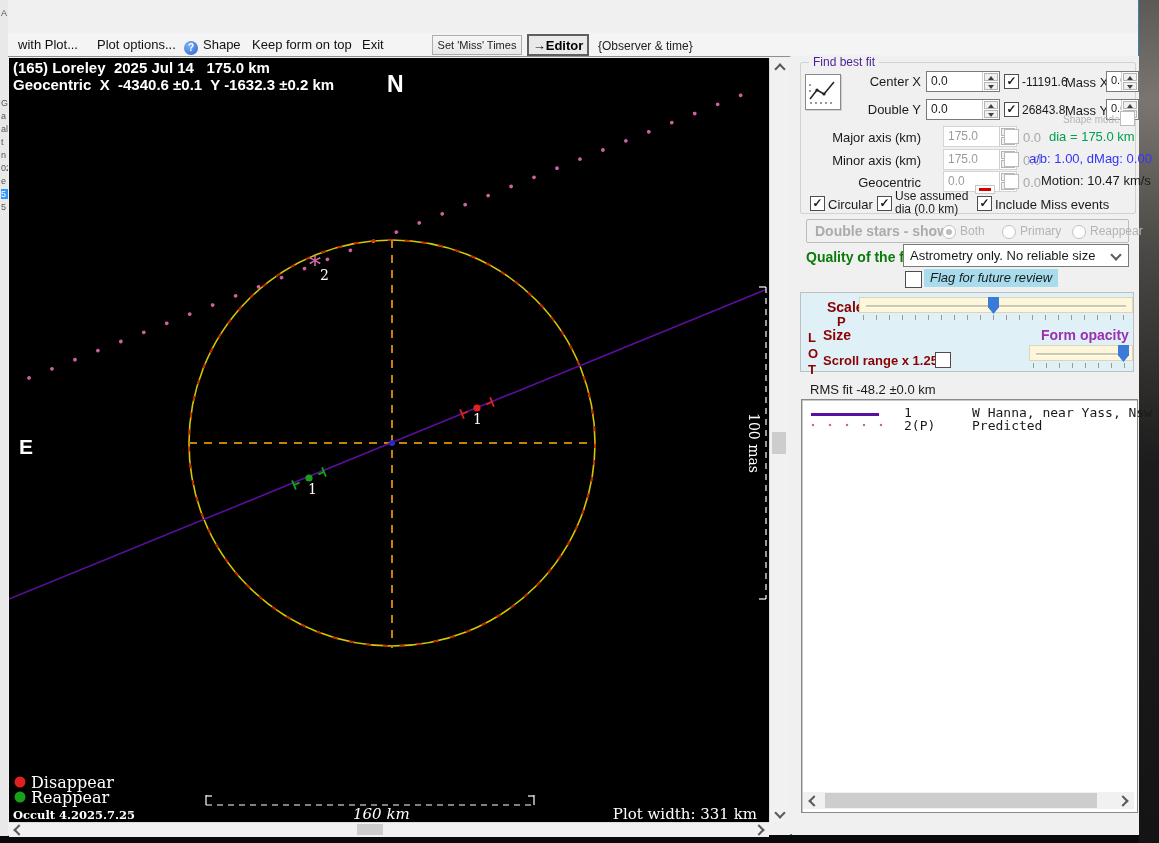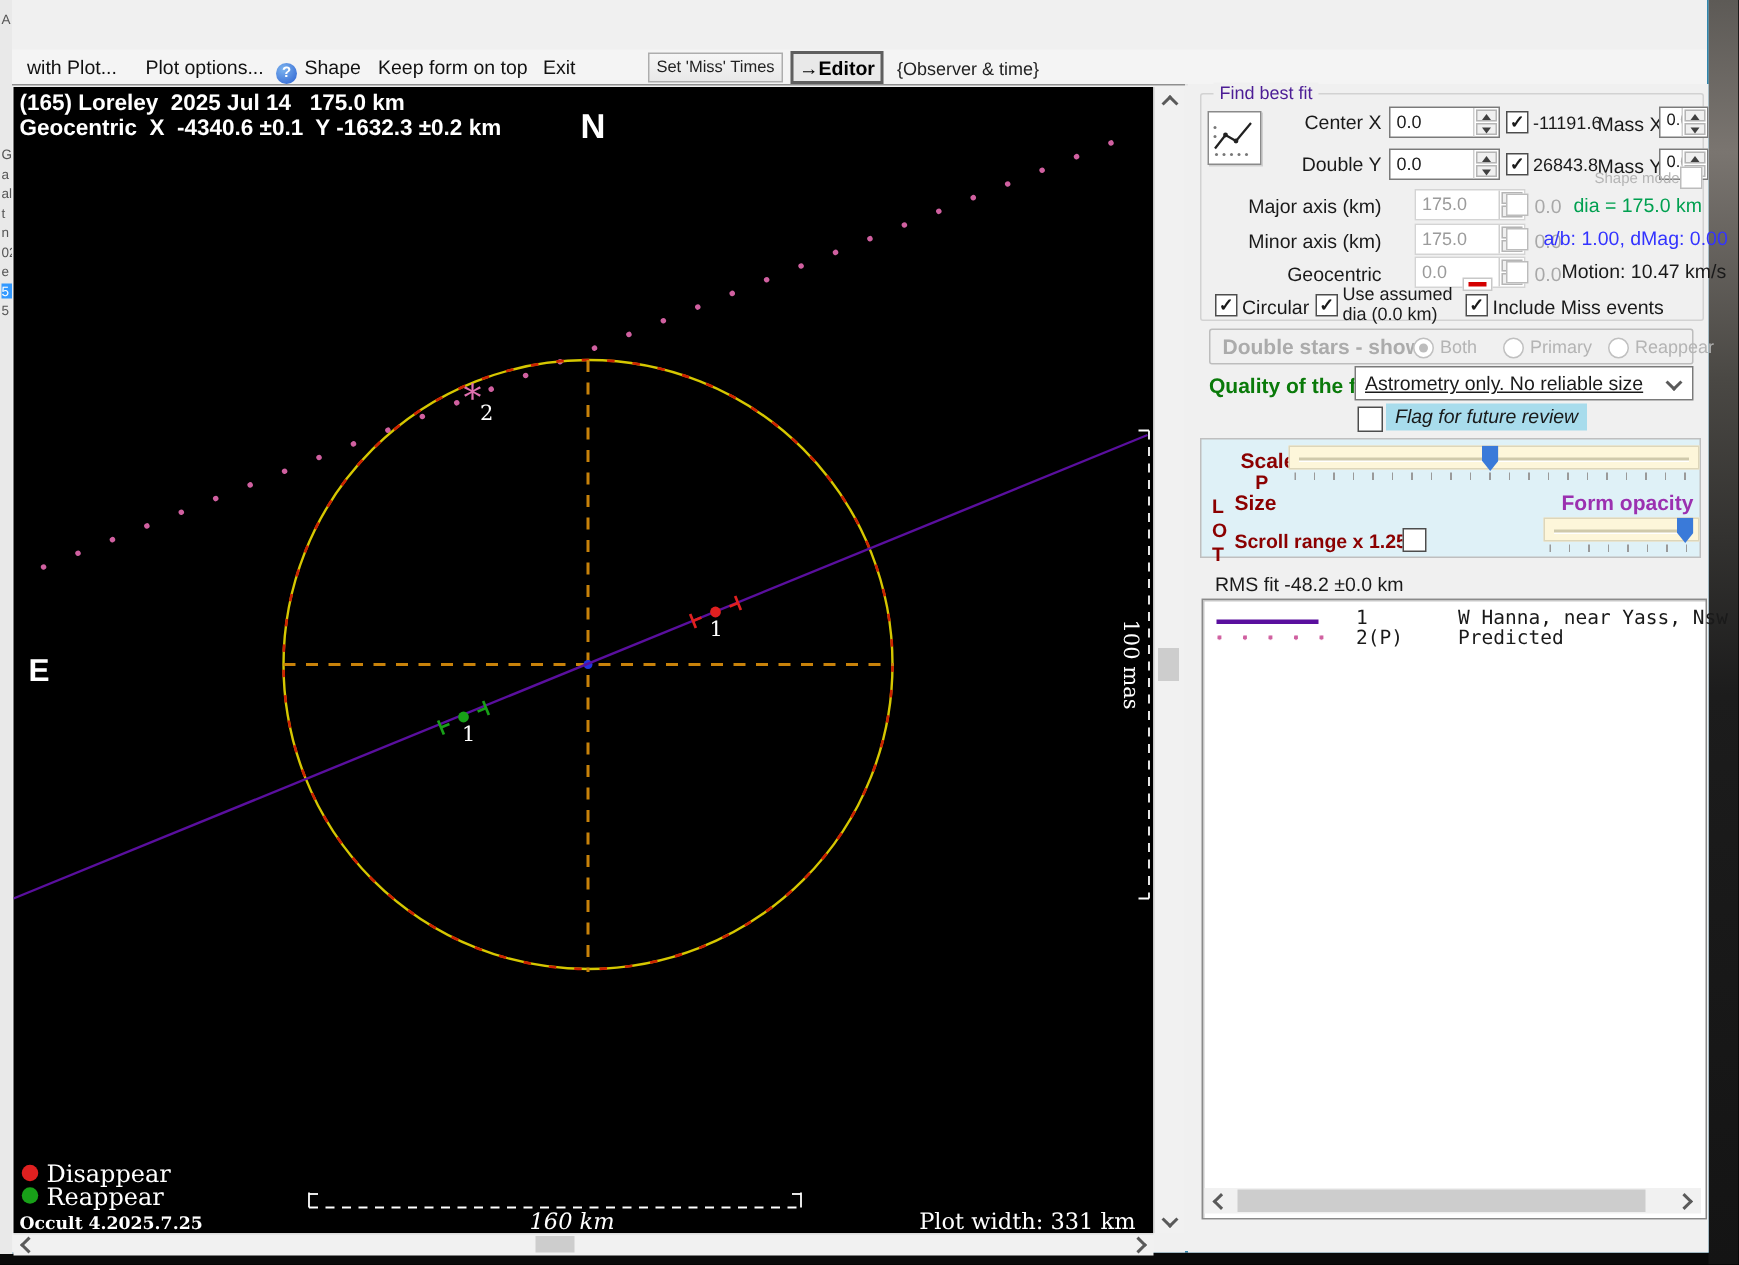--- a/index.html
+++ b/index.html
@@ -64,21 +64,21 @@
   .radio.sel::after{content:"";display:block;width:6px;height:6px;border-radius:50%;background:#3a3a3a;margin:3px;}
   .radio.dis{border-color:#c0c0c0;}
   .radio.dis.sel::after{background:#bdbdbd;}
   .graybold{font-weight:bold;color:#ababab;}
   .green{color:#0a7a0a;font-weight:bold;}
   .dia{color:var(--dia-green,#00a050);font-size:13px;}
   .ab{color:var(--ab-blue,#3333ff);font-size:13px;}
   .maroon{color:var(--accent-maroon,#8b0000);font-weight:bold;}
   .purple{color:var(--accent-purple,#9b30b0);font-weight:bold;}
   .combo{position:absolute;background:#fff;border:1px solid #7a7a7a;box-sizing:border-box;font-size:13px;}
-  .combo .ct{position:absolute;left:6px;top:3px;white-space:pre;text-decoration:underline;}
+  .combo .ct{position:absolute;left:6px;top:3px;white-space:pre;}
   .flaglbl{position:absolute;background:var(--flag-bg,#a8dcec);font-style:italic;font-size:13px;padding:1px 6px 2px 6px;}
   .plotctl{position:absolute;background:var(--panel-cyan,#dff1f7);border:1px solid #bfbfbf;box-sizing:border-box;}
   .track{position:absolute;background:var(--slider-cream,#fdf6da);border:1px solid #ddd6ba;box-sizing:border-box;}
   .track .groove{position:absolute;left:6px;right:6px;top:7px;height:2px;background:#cfc9ab;border-bottom:1px solid #fff;}
   .thumb{position:absolute;width:11px;height:17px;background:var(--thumb-blue,#3a7ad9);clip-path:polygon(0 0,100% 0,100% 60%,50% 100%,0 60%);}
   .ticks{position:absolute;height:5px;background-image:repeating-linear-gradient(to right,#9a9a9a 0 1px,transparent 1px 13px);}
   .sizegrp{position:absolute;background:#ecf5ec;border:2px groove #d8d8d8;box-sizing:border-box;}
   .reddash{position:absolute;width:20px;height:9px;background:#fff;border:1px solid #c8c8c8;box-sizing:border-box;}
   .reddash::after{content:"";position:absolute;left:3px;top:2px;width:12px;height:3px;background:#d40000;}
   .listbox{position:absolute;background:#fff;border:1px solid #8a8a8a;box-shadow:inset 1px 1px 0 #c7c7c7;font-family:"DejaVu Sans Mono",monospace;font-size:13px;}

